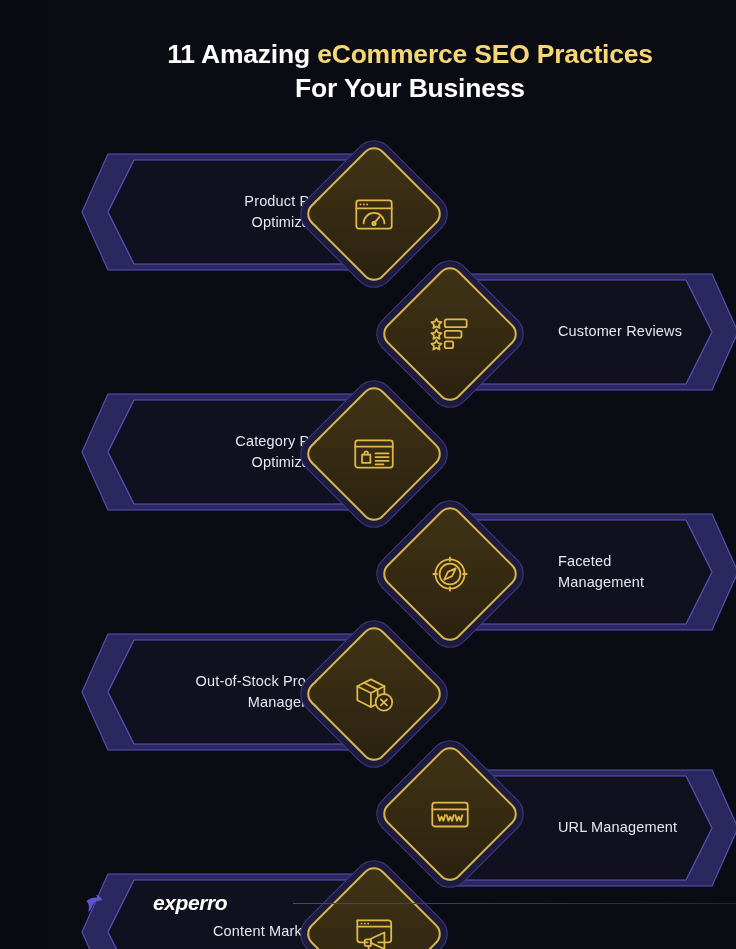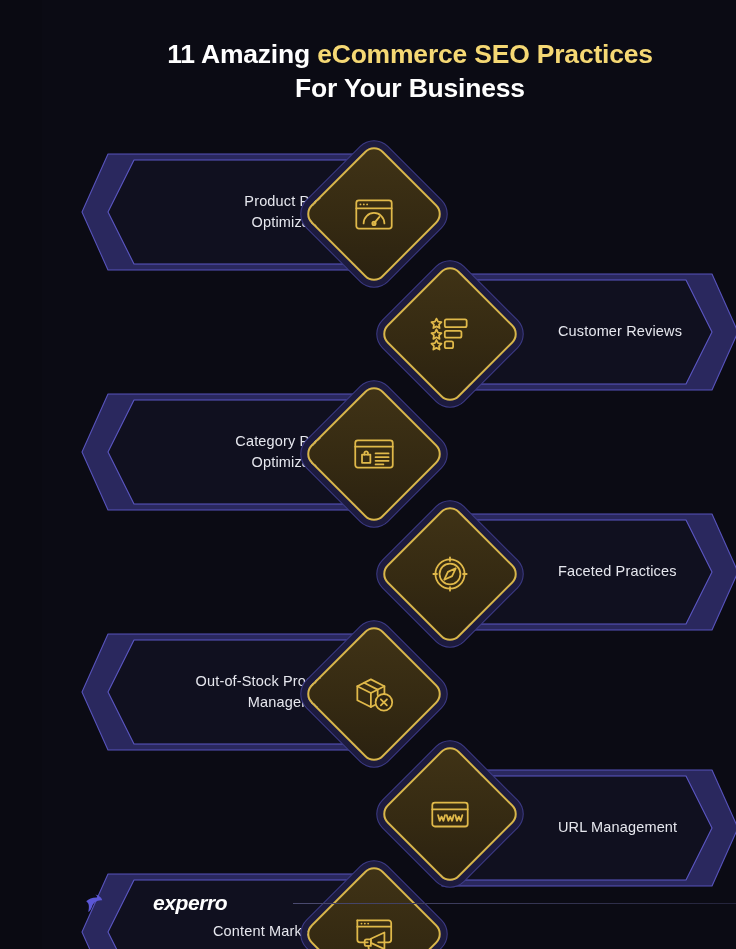--- a/index.html
+++ b/index.html
@@ -173,21 +173,21 @@
       <line x1="25.5" y1="30.5" x2="38" y2="30.5" fill="none" stroke="#e0b94a" stroke-width="1.7" stroke-linecap="round" stroke-linejoin="round"></line>
       <line x1="25.5" y1="34" x2="33" y2="34" fill="none" stroke="#e0b94a" stroke-width="1.7" stroke-linecap="round" stroke-linejoin="round"></line>
     </svg>
         </div>
       </div>
       <div class="row row-right" style="top: 512px; left: 400px; width: 300px; height: 120px;">
         <svg class="arrow-svg" width="300" height="120" viewBox="0 0 300 120">
     <path d="M 0 2 L 270 2 L 296 60 L 270 118 L 0 118 Z" fill="#2c2a63" stroke="#5b57c4" stroke-width="1.1" stroke-linejoin="round" opacity="0.95"></path>
     <path d="M 0 8 L 244 8 L 270 60 L 244 112 L 0 112 Z" fill="#10101f" stroke="#5b57c4" stroke-width="1.1" stroke-linejoin="round"></path>
   </svg>
-        <div class="row-label" style="top: 50%; transform: translateY(-50%); left: 80px; right: 46px;">Faceted Practices</div>
+        <div class="row-label" style="top: 50%; transform: translateY(-50%); left: 80px; right: 46px;">Faceted Management</div>
       </div>
       <div class="diamond" style="left: 357px; top: 523px;">
         <div class="diamond-inner">
           <svg width="50" height="50" viewBox="0 0 48 48">
       <circle cx="24" cy="24" r="14" fill="none" stroke="#e0b94a" stroke-width="1.7" stroke-linecap="round" stroke-linejoin="round"></circle>
       <circle cx="24" cy="24" r="10" fill="none" stroke="#e0b94a" stroke-width="1.7" stroke-linecap="round" stroke-linejoin="round"></circle>
       <path d="M29.5 18.5 L26 26 L18.5 29.5 L22 22 Z" fill="none" stroke="#e0b94a" stroke-width="1.7" stroke-linecap="round" stroke-linejoin="round"></path>
       <line x1="24" y1="8" x2="24" y2="11.5" fill="none" stroke="#e0b94a" stroke-width="1.7" stroke-linecap="round" stroke-linejoin="round"></line>
       <line x1="24" y1="36.5" x2="24" y2="40" fill="none" stroke="#e0b94a" stroke-width="1.7" stroke-linecap="round" stroke-linejoin="round"></line>
       <line x1="8" y1="24" x2="11.5" y2="24" fill="none" stroke="#e0b94a" stroke-width="1.7" stroke-linecap="round" stroke-linejoin="round"></line>

